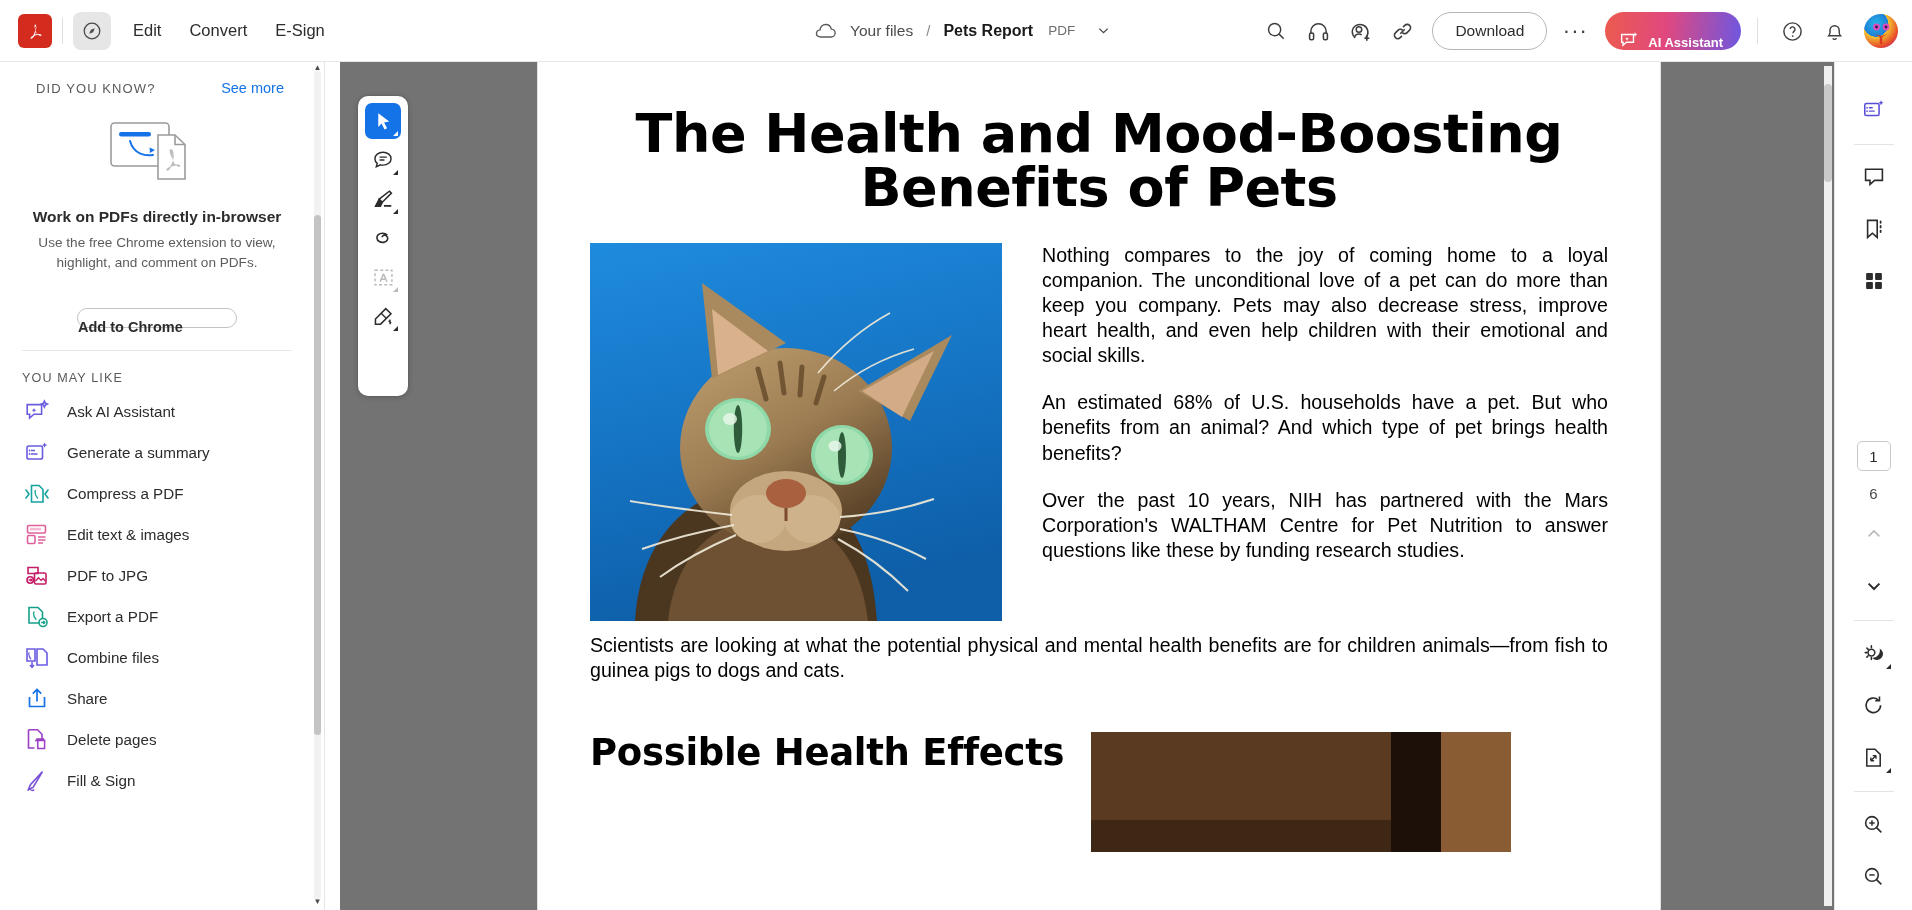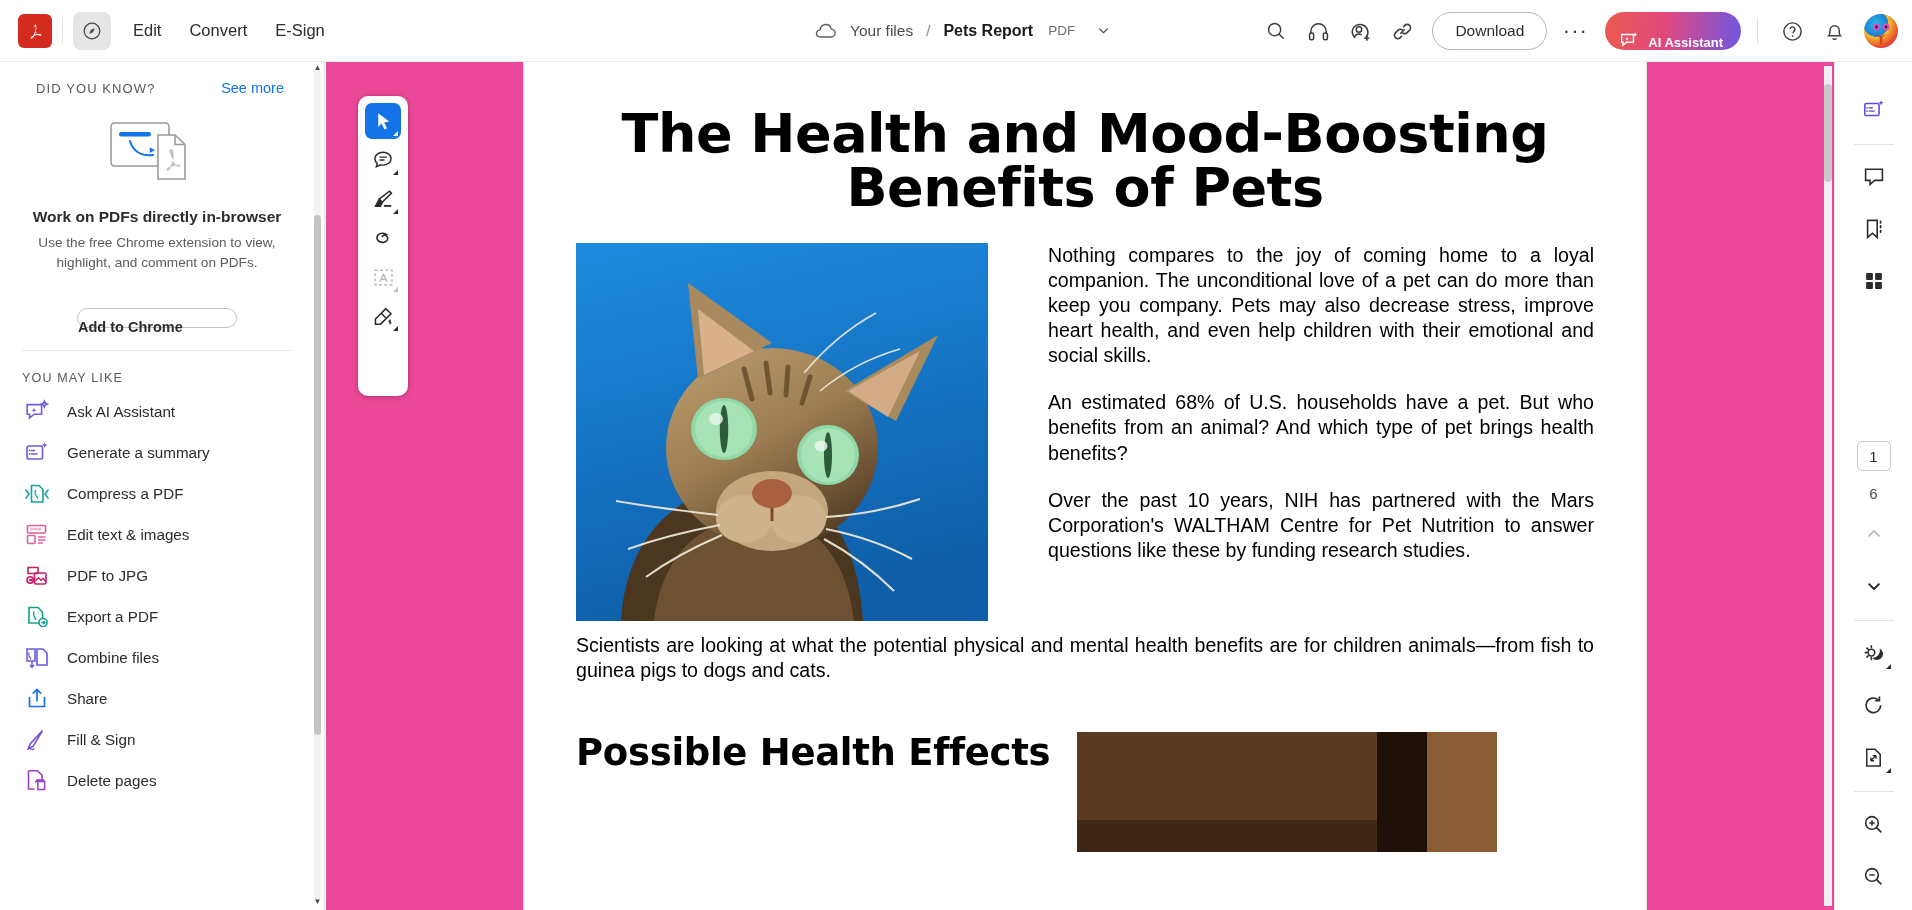--- a/index.html
+++ b/index.html
@@ -122,41 +122,41 @@
     background: #c4c4c4; border-radius: 4px;
   }
   #side-scroll .arrow-up, #side-scroll .arrow-dn {
     position:absolute; left:-1px; width: 9px; height: 8px; color:#4a4a4a; font-size:8px;
     text-align:center; line-height:8px;
   }
   #side-scroll .arrow-up { top:-6px; } #side-scroll .arrow-dn { bottom:-6px; }
 
   
   #docarea {
-    position: absolute; left: 326px; top: 62px; right: 78px; height: 848px;
-    background: #ec4899; overflow: hidden;
+    position: absolute; left: 340px; top: 62px; right: 78px; height: 848px;
+    background: #737373; overflow: hidden;
   }
   #page {
     position: absolute; left: 198px; top: 0; width: 1122px; height: 848px;
     background: #fff; box-shadow: 0 0 0 1px #e2e2e2;
   }
   #doc-title {
     font-family: "DejaVu Sans", sans-serif;
     font-weight: 700; font-size: 54px; line-height: 1.0;
     text-align: center; color: #000; padding: 45px 78px 0 78px;
     letter-spacing: -0.5px;
   }
   #two-col {
     display: flex; gap: 40px; padding: 28px 52px 0 52px;
   }
   #cat-photo {
     width: 412px; height: 378px; flex: 0 0 auto; position: relative; overflow: hidden;
     background: linear-gradient(170deg, #1d86d6 0%, #1272c6 45%, #0f63ae 100%);
   }
-  .col-text { flex: 1 1 auto; margin-left: 20px; }
+  .col-text { flex: 1 1 auto; }
   .para {
     font-family: "Liberation Sans", sans-serif;
     font-size: 19.6px; line-height: 1.28; color: #000; text-align: justify;
     margin-bottom: 22px;
   }
   #wide-para {
     padding: 12px 52px 0 52px;
     font-size: 19.6px; line-height: 1.28; color:#000; text-align: justify;
   }
   #section-h {
@@ -446,37 +446,37 @@
         <svg width="26" height="26" viewBox="0 0 26 26" fill="none" stroke="#1473e6" stroke-width="1.7">
           <path d="M5.5 11v9.5h15V11"></path>
           <path d="M13 15.5V3.5M8.8 7.6L13 3.4l4.2 4.2"></path>
         </svg>
       </span>
       <span class="tl">Share</span>
     </div>
 
     <div class="tool-row">
       <span class="ti">
-        <svg width="26" height="26" viewBox="0 0 26 26" fill="none" stroke="#7a52d6" stroke-width="1.6">
-          <path d="M18.5 3.6L6.4 16.8 4.5 21.4l4.6-2z"></path>
-          <path d="M4 22.2c1.4-1.6 2.4-.6 3.4 0 1 .6 2 .4 2.8-.7" stroke-width="1.3"></path>
-        </svg>
-      </span>
-      <span class="tl">Fill &amp; Sign</span>
-    </div>
-
-    <div class="tool-row">
-      <span class="ti">
         <svg width="26" height="26" viewBox="0 0 26 26" fill="none" stroke="#9b3fc4" stroke-width="1.6">
           <path d="M4.5 2.8h9l4.5 4.5v5.2"></path>
           <path d="M4.5 2.8V21h6"></path>
           <path d="M11 13.5h10.5M13 13.5V12h6.5v1.5M13.8 13.5v8h6.8v-8" stroke-width="1.5"></path>
         </svg>
       </span>
       <span class="tl">Delete pages</span>
+    </div>
+
+    <div class="tool-row">
+      <span class="ti">
+        <svg width="26" height="26" viewBox="0 0 26 26" fill="none" stroke="#7a52d6" stroke-width="1.6">
+          <path d="M18.5 3.6L6.4 16.8 4.5 21.4l4.6-2z"></path>
+          <path d="M4 22.2c1.4-1.6 2.4-.6 3.4 0 1 .6 2 .4 2.8-.7" stroke-width="1.3"></path>
+        </svg>
+      </span>
+      <span class="tl">Fill &amp; Sign</span>
     </div>
   </div>
 
   <div id="side-scroll">
     <div class="arrow-up">▲</div>
     <div class="thumb"></div>
     <div class="arrow-dn">▼</div>
   </div>
 </div>
 

